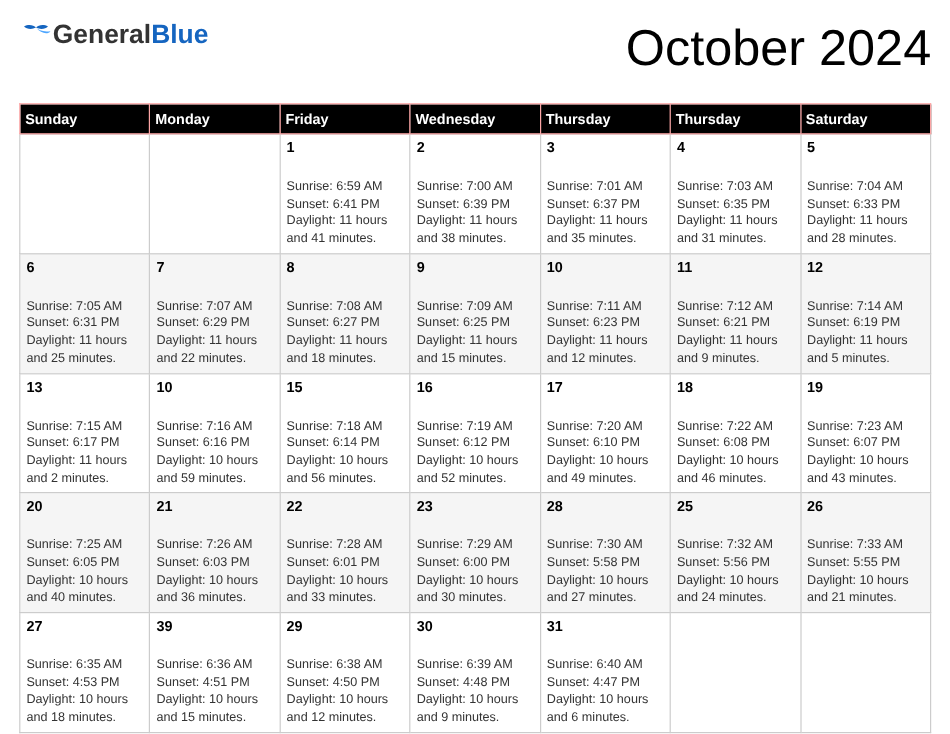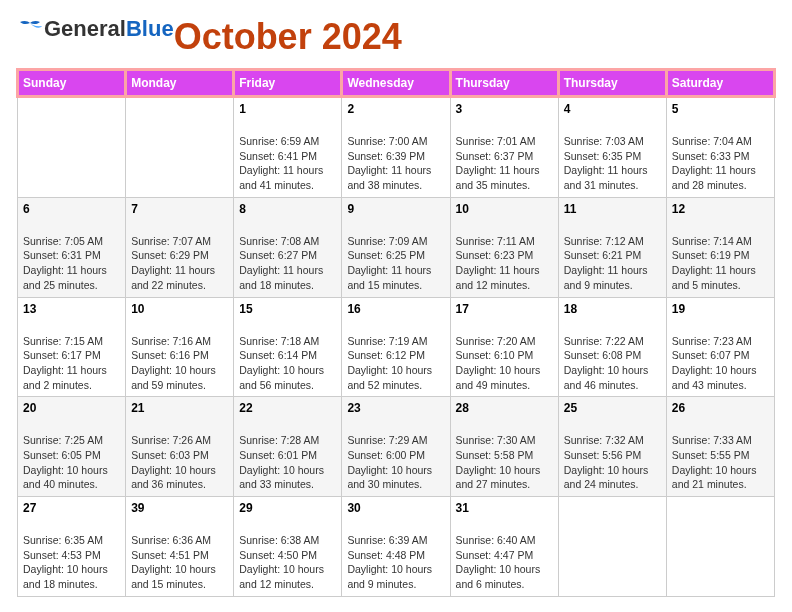--- a/index.html
+++ b/index.html
@@ -5,53 +5,54 @@
     * { box-sizing: border-box; margin: 0; padding: 0; }
     body {
       font-family: Arial, sans-serif;
       background: #fff;
       width: 792px;
       min-height: 612px;
       padding: 16px;
     }
     .header {
       display: flex;
+      justify-content: space-between;
       align-items: flex-start;
-      margin-bottom: 10px;
+      margin-bottom: 22px;
     }
     .logo {
       display: flex;
       flex-direction: column;
       align-items: flex-start;
     }
     .title-area {
       text-align: right;
     }
     .month-title {
-      font-size: 36px;
-      font-weight: bold;
-      color: #c2410c;
+      font-size: 42px;
+      font-weight: normal;
+      color: #000000;
     }
     .location-title {
       font-size: 16px;
       color: #555;
     }
     .calendar {
       width: 100%;
       border-collapse: collapse;
       font-size: 11px;
     }
     .calendar th {
-      background: #d946ef;
+      background: #000000;
       color: #fff;
       padding: 5px 4px;
       text-align: left;
       font-size: 12px;
       font-weight: bold;
-      border: 3px solid #fca5a5;
+      border: 1px solid #fca5a5;
     }
     .calendar td {
       border: 1px solid #ccc;
       vertical-align: top;
       padding: 4px 5px;
       width: 107px;
       min-height: 80px;
       background: #fff;
     }
     .calendar tr:nth-child(even) td {

